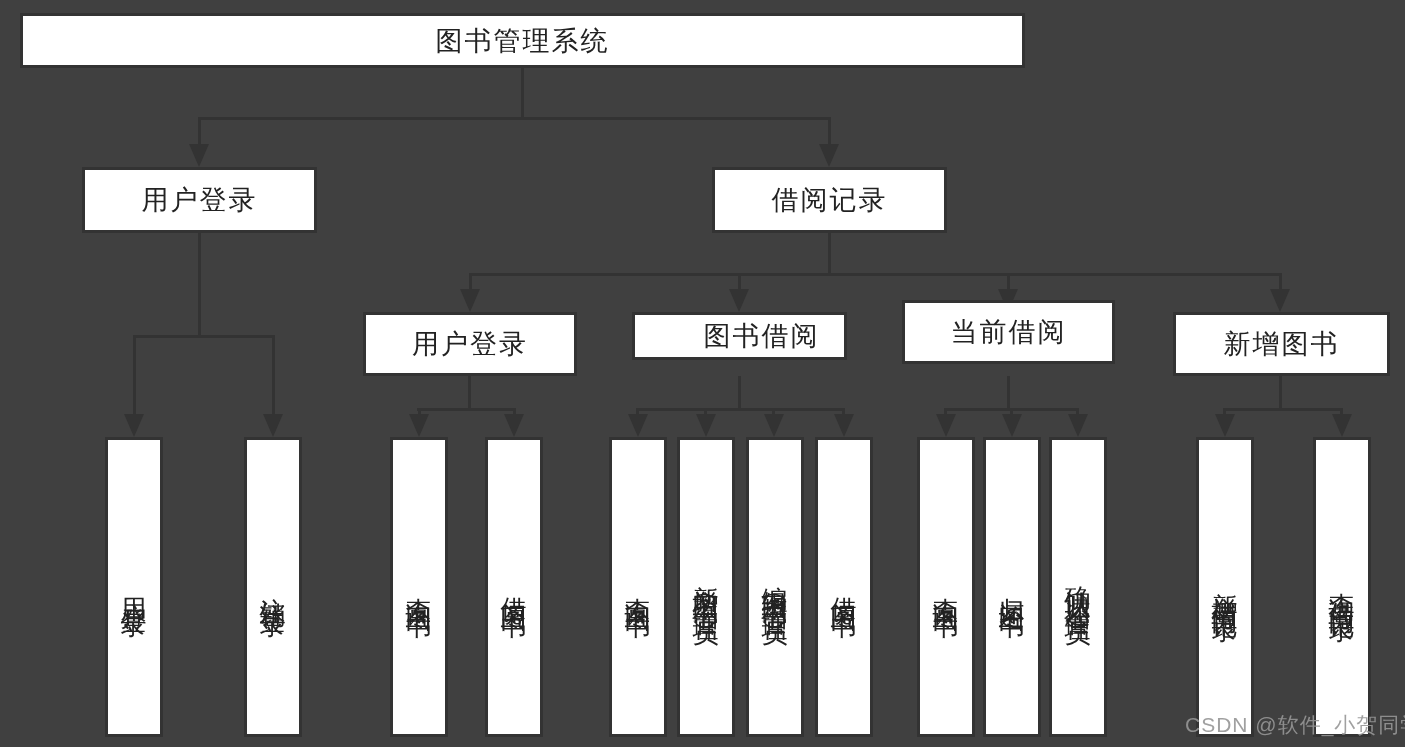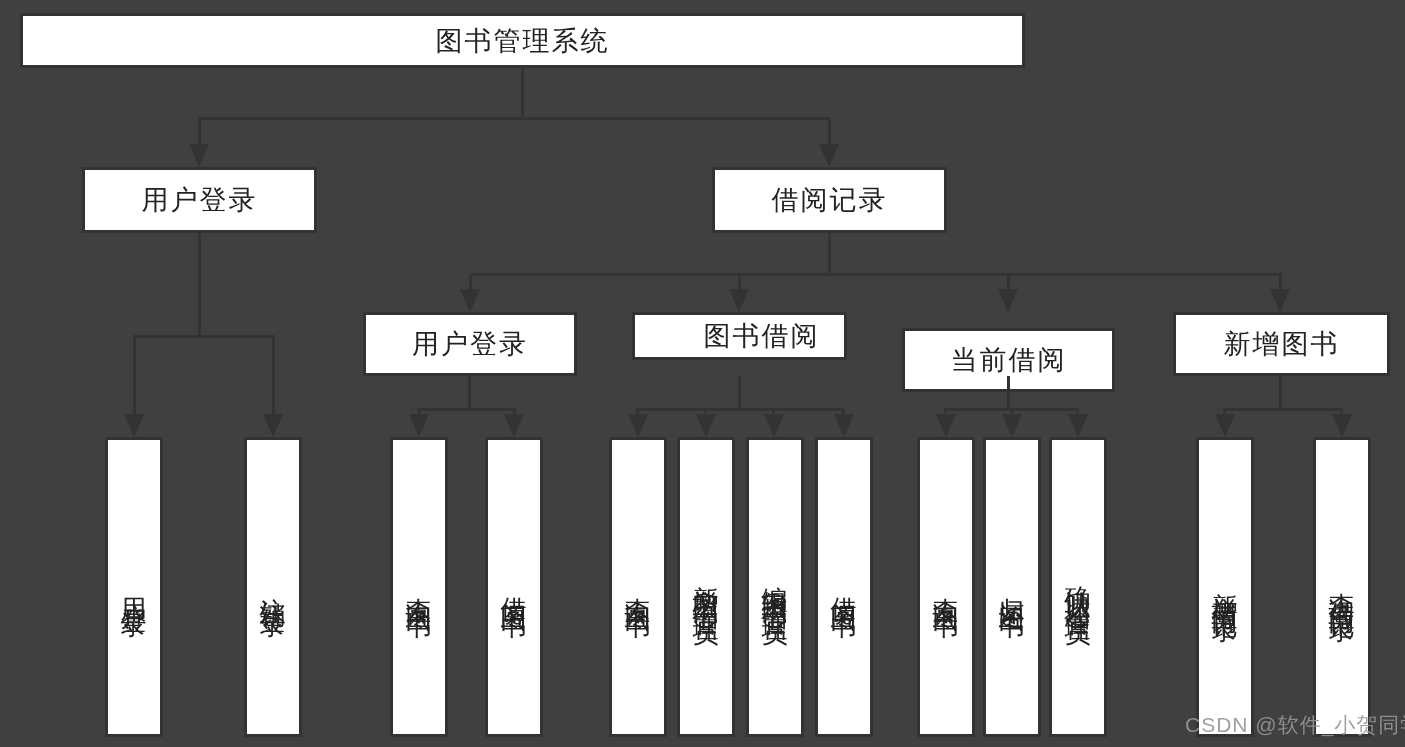--- a/index.html
+++ b/index.html
@@ -103,21 +103,21 @@
   <div class="ahead" style="left:998px; top:289px;"></div>
   <div class="vline" style="left:1279px; top:273px; height:16px;"></div>
   <div class="ahead" style="left:1270px; top:289px;"></div>
 
   <div class="hbox" style="left:363px; top:312px; width:214px; height:64px;">
     <span>用户登录</span>
   </div>
   <div class="hbox" style="left:632px; top:312px; width:215px; height:48px;padding-left:44px;">
     <span>图书借阅</span>
   </div>
-  <div class="hbox" style="left:902px; top:328px; width:213px; height:64px;">
+  <div class="hbox" style="left:902px; top:300px; width:213px; height:64px;">
     <span>当前借阅</span>
   </div>
   <div class="hbox" style="left:1173px; top:312px; width:217px; height:64px;">
     <span>新增图书</span>
   </div>
 
   <div class="vline" style="left:468px; top:376px; height:32px;"></div>
   <div class="hline" style="left:417px; top:408px; width:98px;"></div>
   <div class="vline" style="left:418px; top:408px; height:6px;"></div>
   <div class="ahead" style="left:409px; top:414px;"></div>

